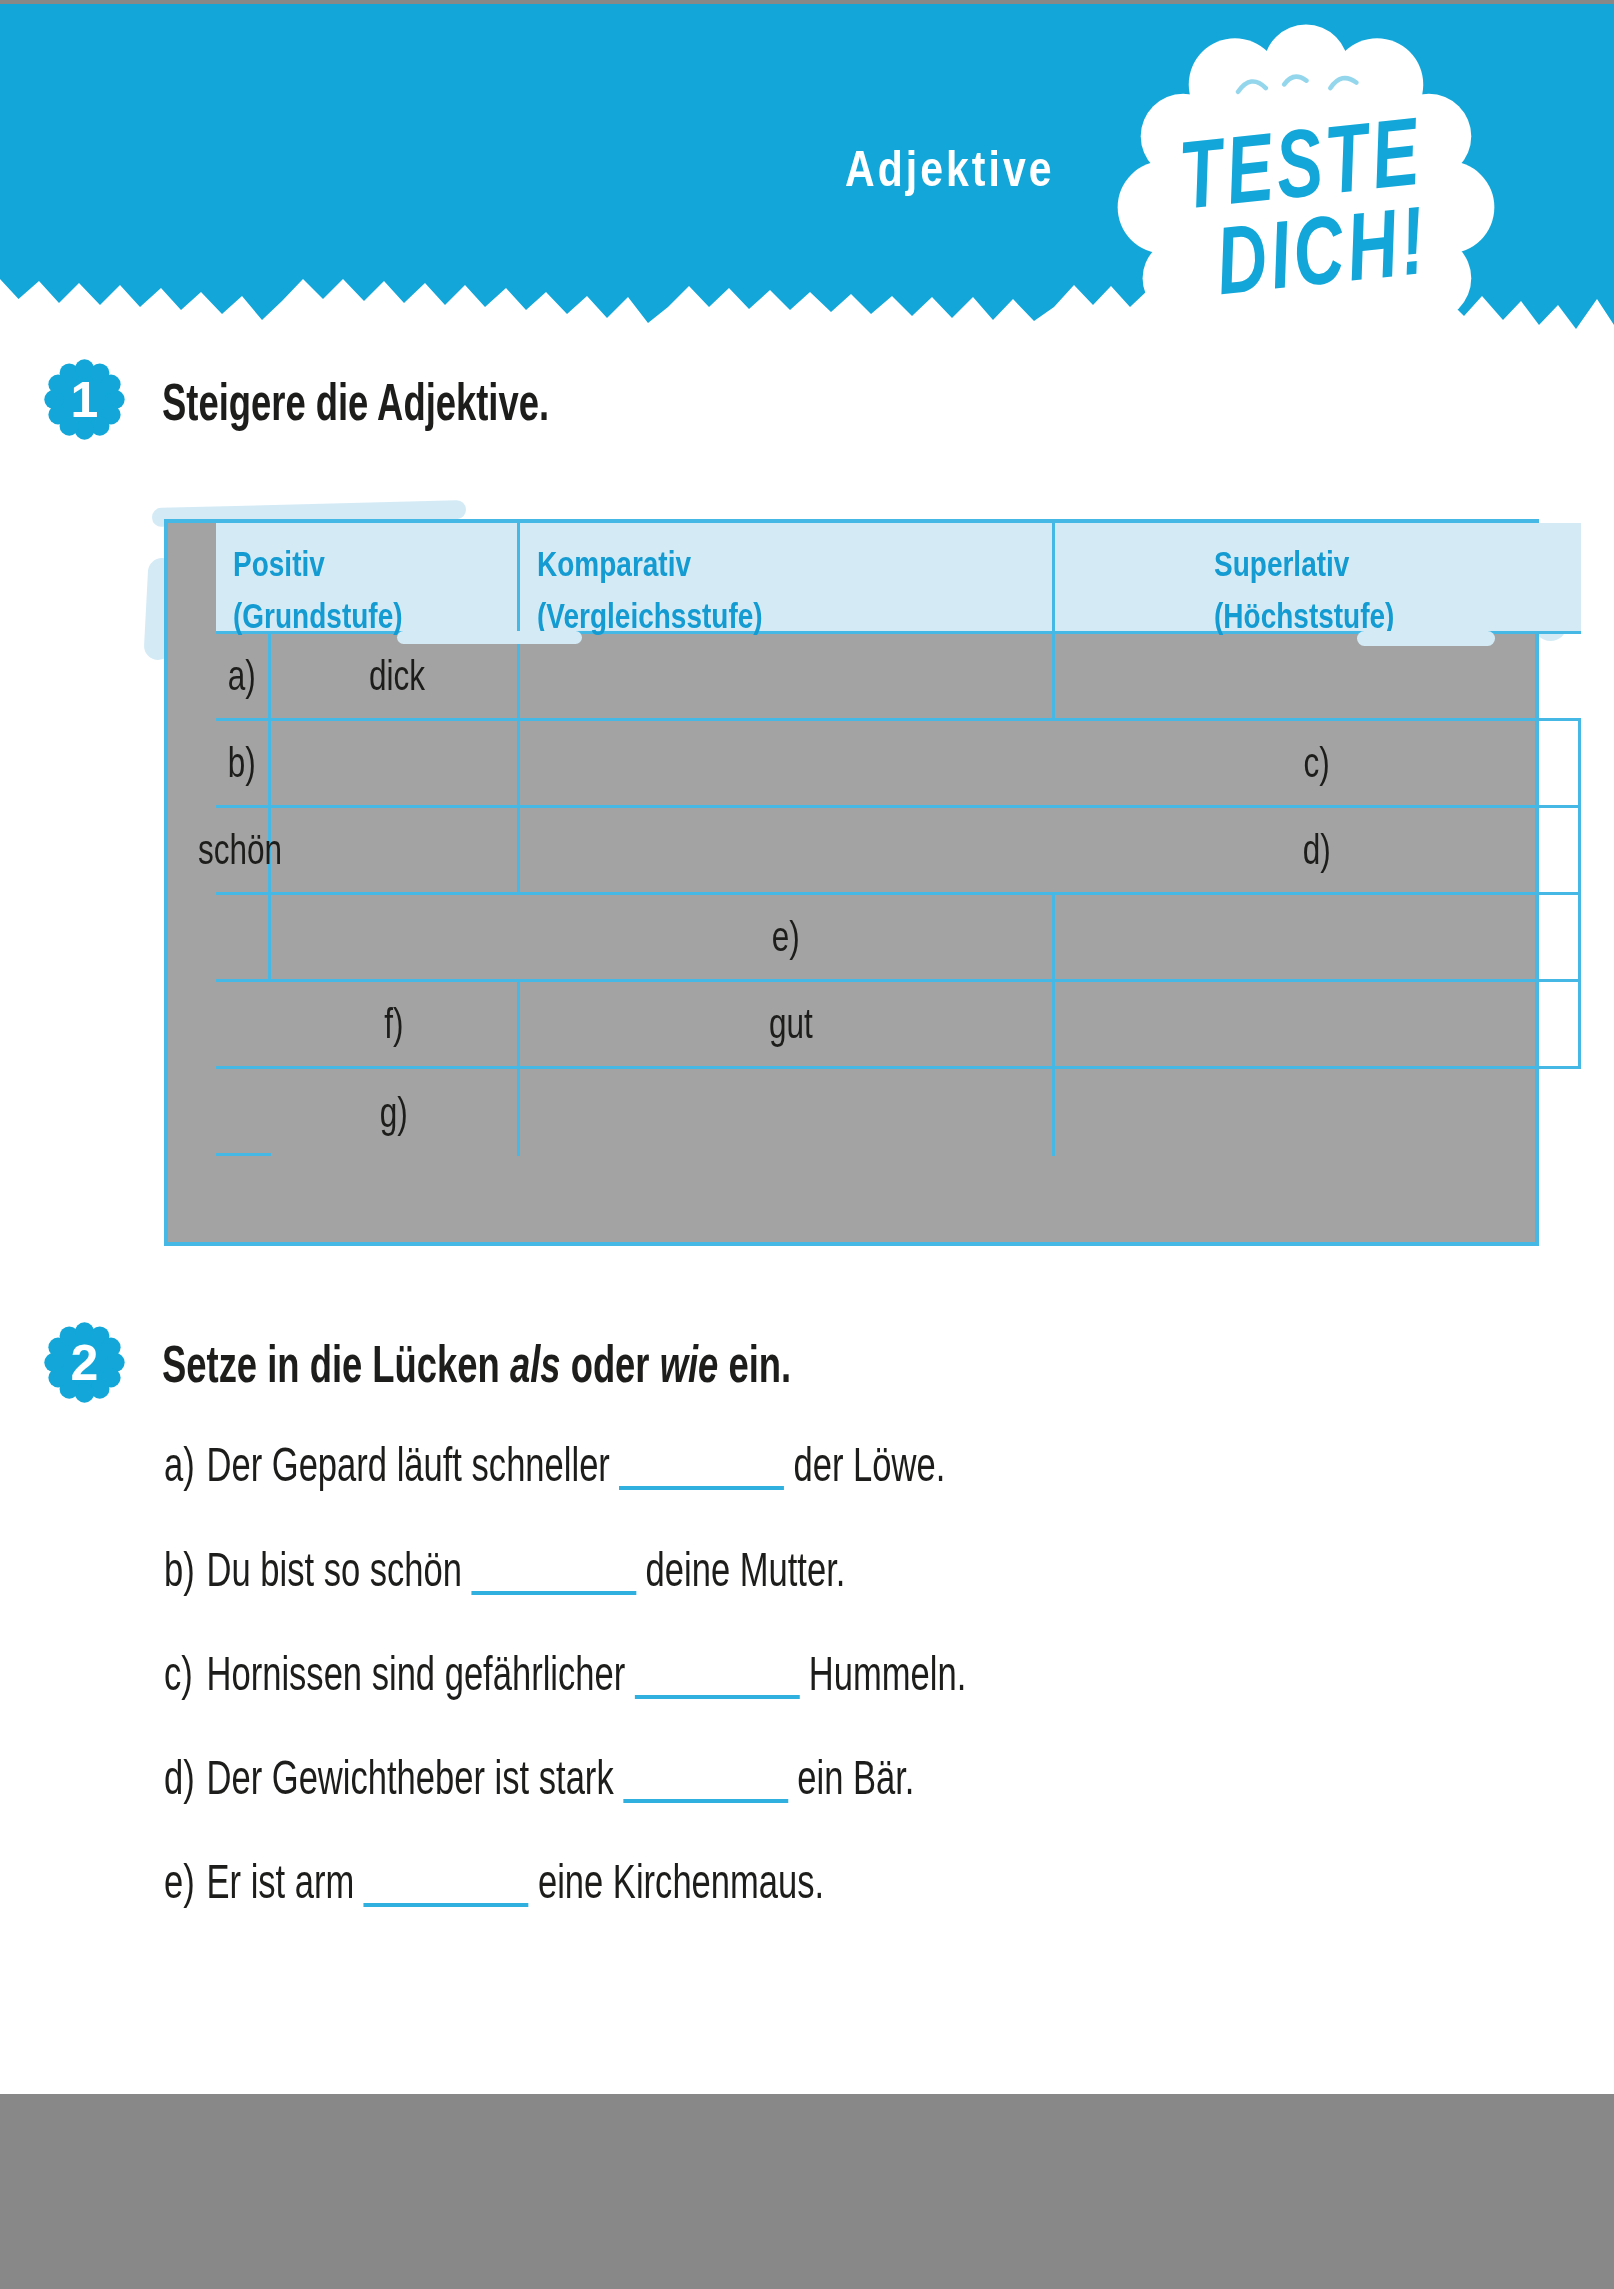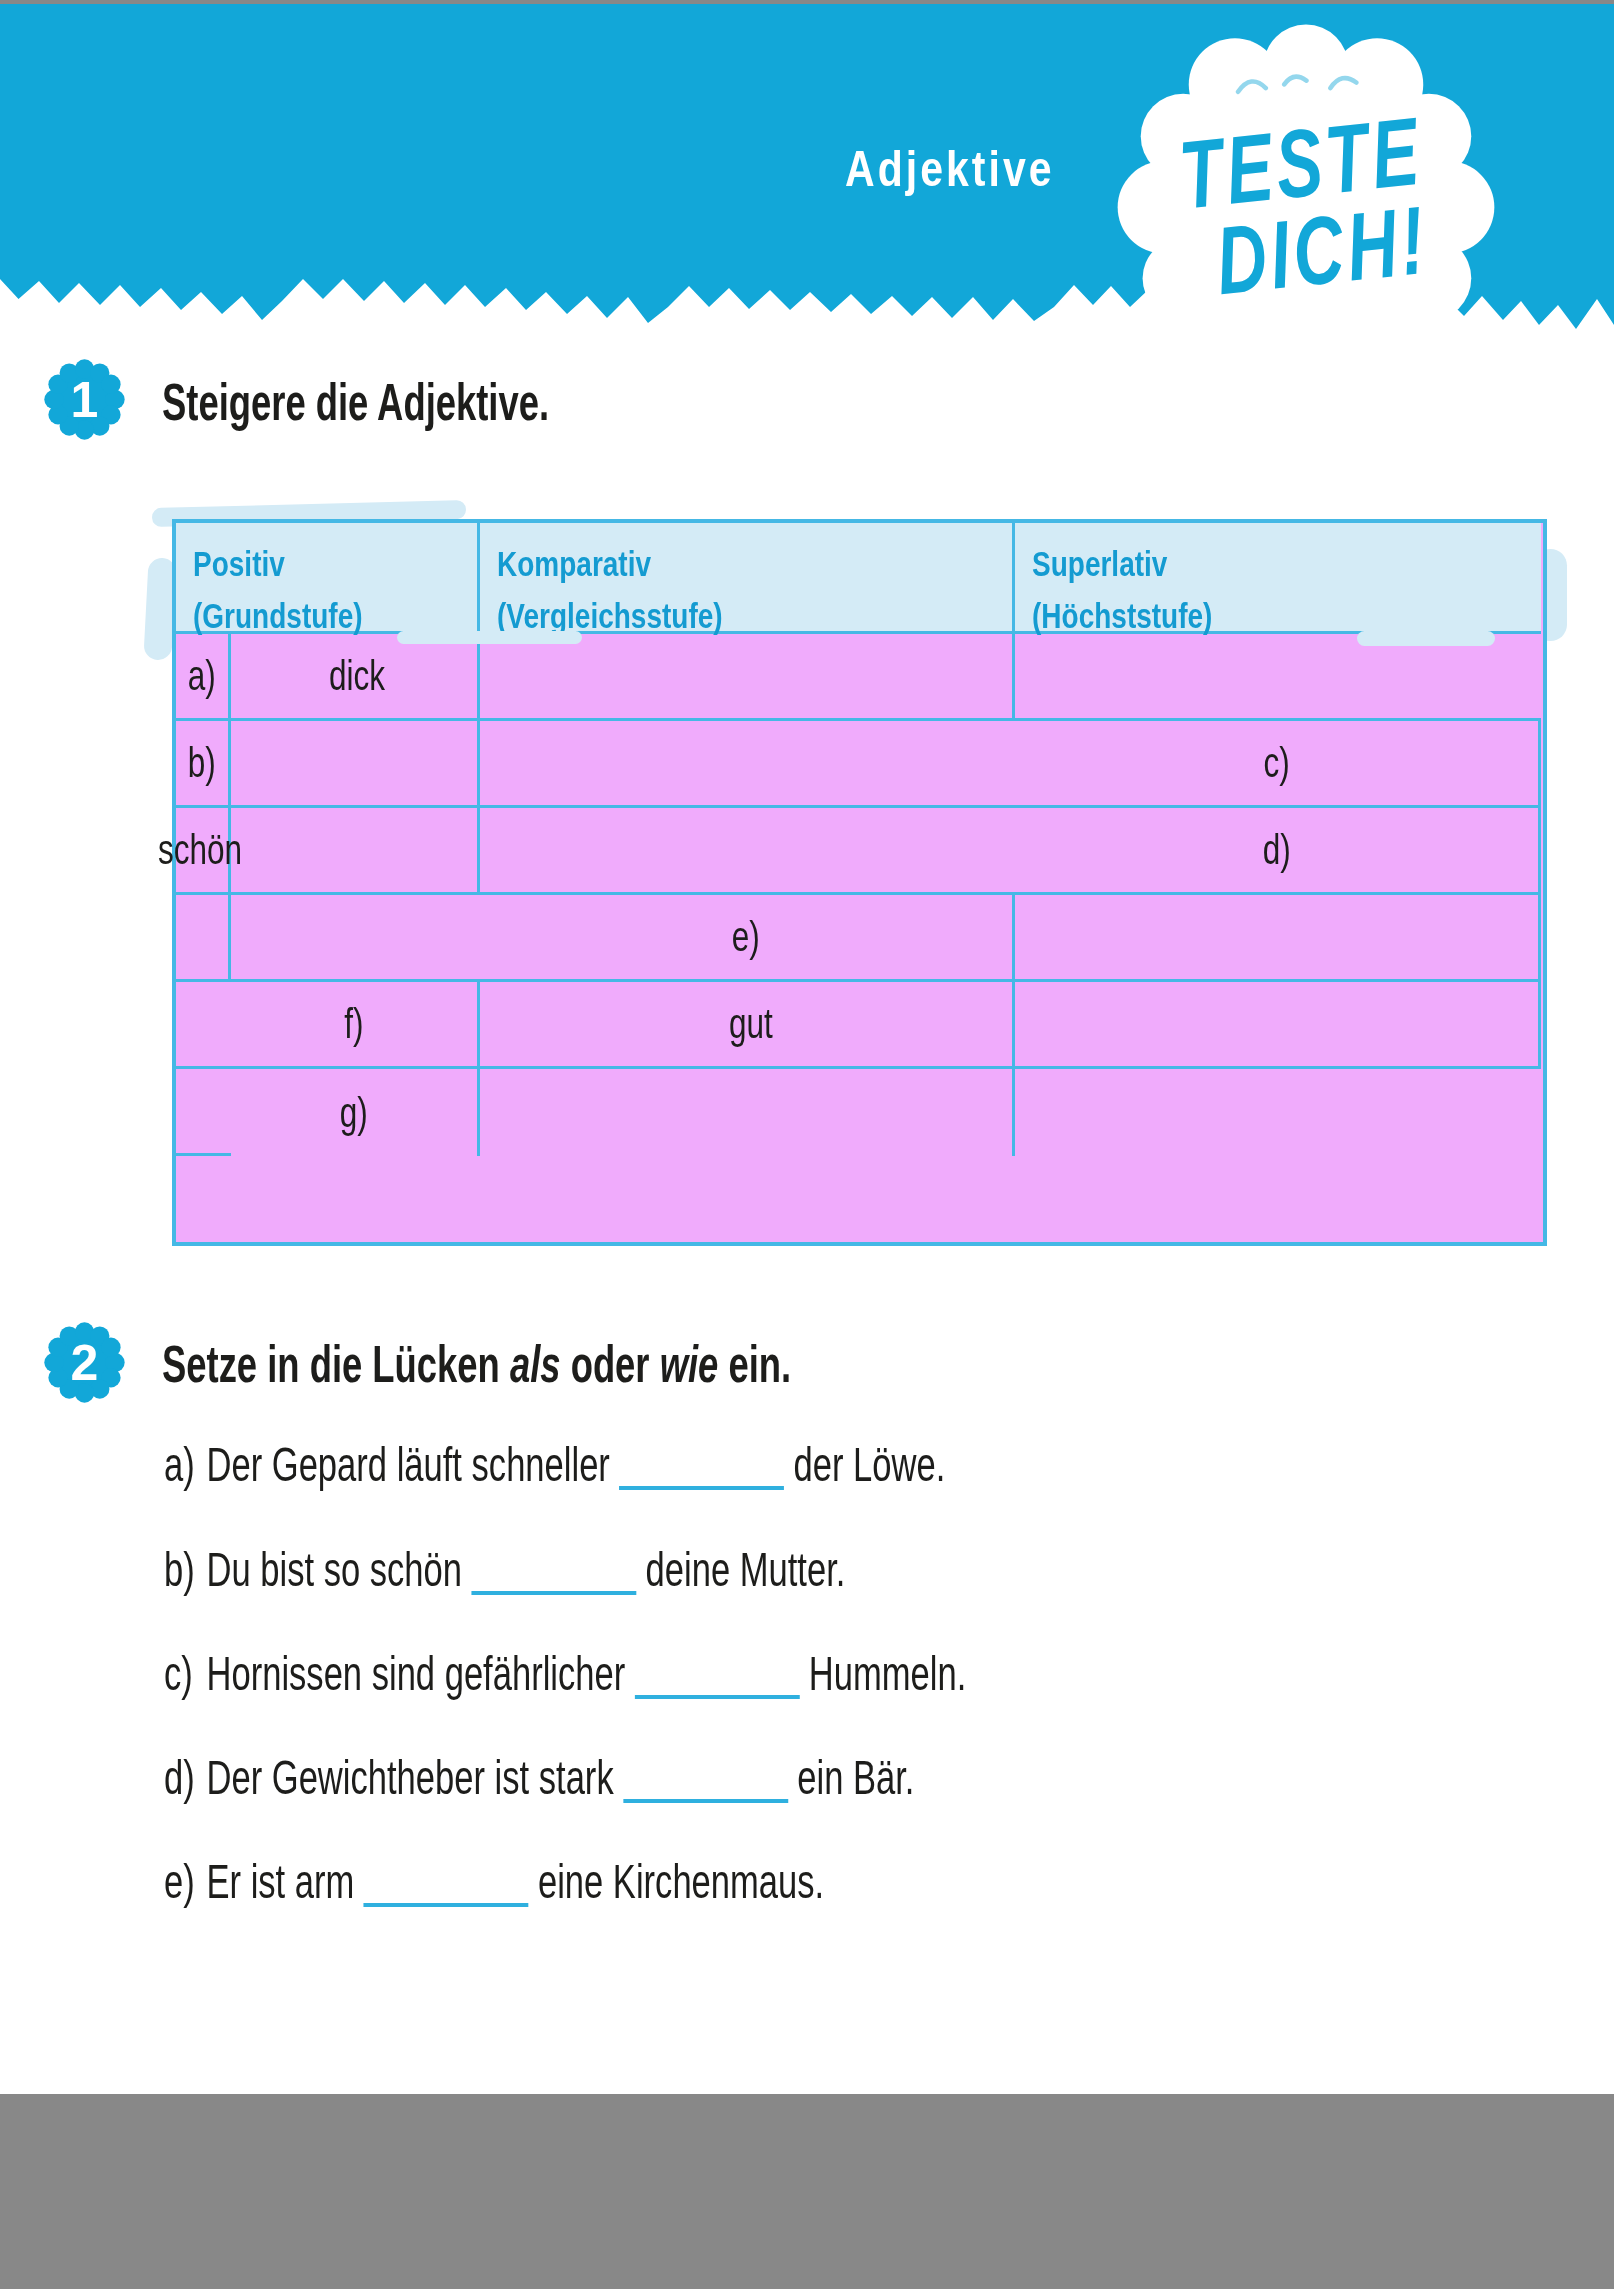--- a/index.html
+++ b/index.html
@@ -64,31 +64,32 @@
     position:absolute;left:162px;
     font-size:52px;font-weight:bold;line-height:54px;white-space:pre;
     transform:scaleX(0.70);transform-origin:left top;color:var(--ink);
   }
   .exh1{top:371px;}
   .exh2{top:1333px;}
   .ital{font-style:italic;}
 
   
   .tbl{
-    position:absolute;left:172px;top:515px;
+    position:absolute;left:164px;top:515px;
     width:1375px;height:727px;
     display:grid;
     grid-template-columns:55px 249px 535px 526px;
     grid-template-rows:111px repeat(7,87px);
     border:4.6px solid var(--tbl-border);
-    background:#f0abfc;
+    background:#a3a3a3;
     z-index:2;
+    padding-left:48px;
   }
   .tbl .cell{border-right:3.7px solid var(--tbl-border);border-bottom:3.7px solid var(--tbl-border);display:flex;align-items:center;}
-  .tbl .last-col{border-right:none;}
+  .tbl .last-col{border-right:none;justify-content:center;}
   .tbl .last-row{border-bottom:none;}
   .tbl .head{
     background:var(--tbl-head-bg);
     color:var(--tbl-head-text);
     font-weight:bold;font-size:35px;line-height:52px;
     align-items:flex-start;padding:14.8px 0 0 16.6px;
   }
   .tbl .head .cnd{display:inline-block;transform:scaleX(0.8);transform-origin:left top;}
   .head-pos{grid-column:1 / 3;}
   .cell.letter{justify-content:center;font-size:42px;}

